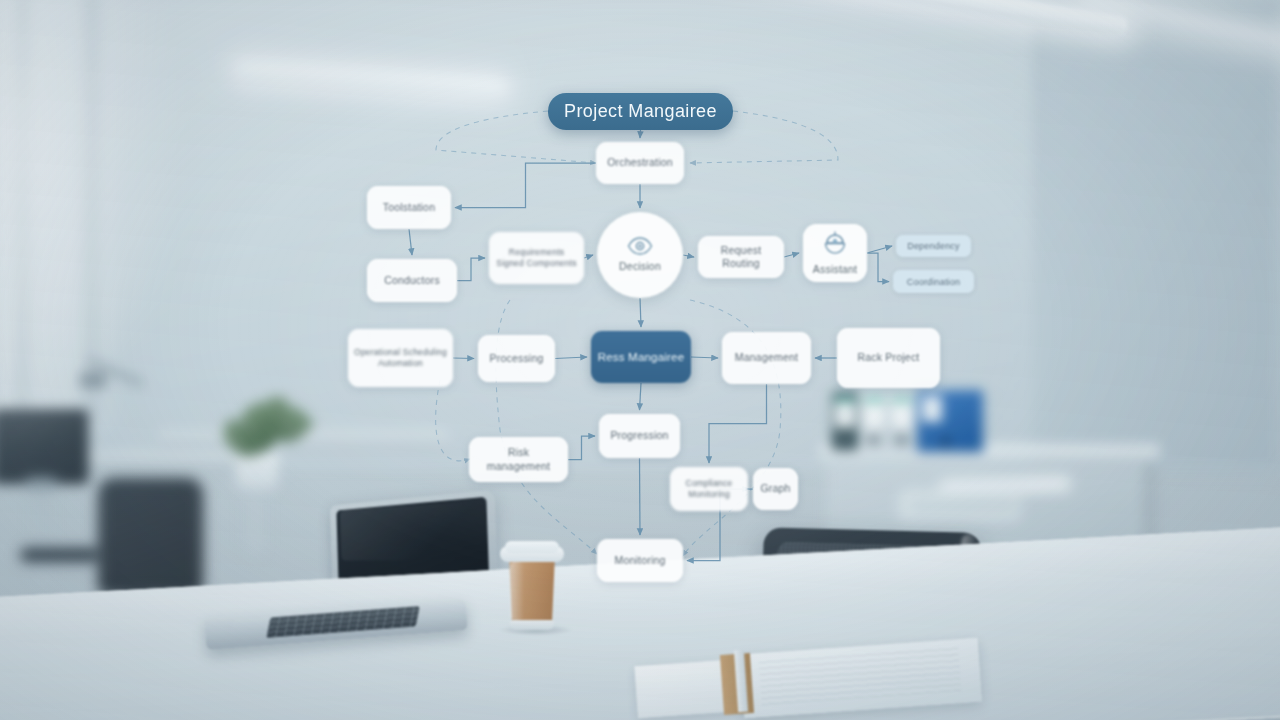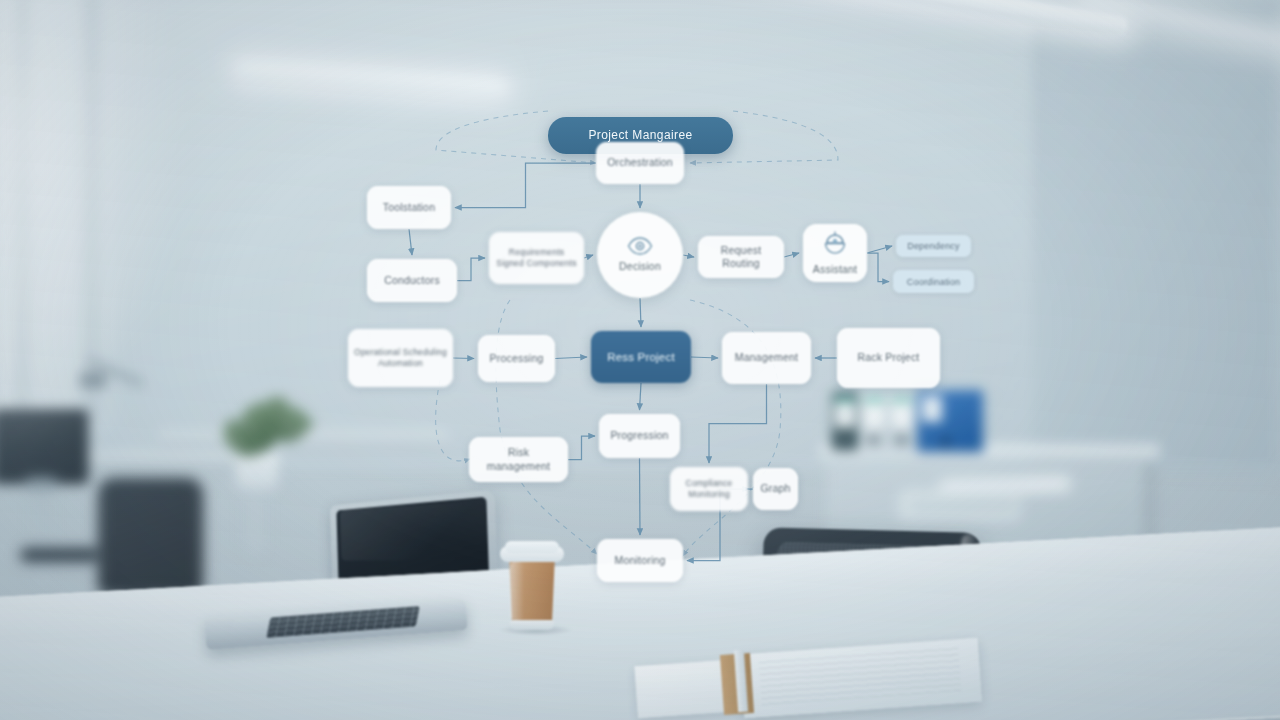--- a/index.html
+++ b/index.html
@@ -383,26 +383,25 @@
     pointer-events: auto;
     filter: blur(.85px);
     -webkit-font-smoothing: antialiased;
   }
   .node.soft { filter: blur(1.15px); }
   .node.softer { filter: blur(1.45px); }
 
   .node.title {
     background: linear-gradient(180deg,#44789b,#3b6c8e);
     color: #f2f8fb;
-    font-size: 12px;
+    font-size: 18px;
     border-radius: 18px;
     box-shadow: 0 4px 14px rgba(45,78,102,.35);
     letter-spacing: .4px;
     filter: blur(.75px);
-    margin-top: 24px;
   }
   .node.accent {
     background: linear-gradient(180deg,#3f7099,#35648b);
     color: #eef6fa;
     font-size: 11.5px;
     box-shadow: 0 3px 12px rgba(45,78,102,.32);
     filter: blur(.8px);
   }
   .node.circle {
     border-radius: 50%;
@@ -621,21 +620,21 @@
         <div class="node iconbox soft" style="left: 803px; top: 224px; width: 64px; height: 58px;">
           <span class="nicon"><svg width="28" height="26" viewBox="0 0 28 26">
               <path d="M6 13a8 8 0 0 1 16 0z" fill="none" stroke="#5f88a4" stroke-width="1.4"></path>
               <path d="M4.5 13.6h19a9.5 9.5 0 0 1-19 0z" fill="none" stroke="#6d93ad" stroke-width="1.4"></path>
               <line x1="14" y1="1.5" x2="14" y2="5" stroke="#6d93ad" stroke-width="1.3"></line>
               <circle cx="14" cy="11" r="2.2" fill="#8fb4cc"></circle>
             </svg></span>
           <span class="nlabel">Assistant</span>
         </div>
         <div class="node accent" style="left: 591px; top: 331px; width: 100px; height: 52px;">
-          <span class="nlabel">Ress Project</span>
+          <span class="nlabel">Ress Mangairee</span>
         </div>
         <div class="node softer" style="left: 348px; top: 329px; width: 105px; height: 58px;">
           <span class="nlabel" style="font-size: 8.5px;">Operational Scheduling Automation</span>
         </div>
         <div class="node soft" style="left: 478px; top: 335px; width: 77px; height: 47px;">
           <span class="nlabel">Processing</span>
         </div>
         <div class="node soft" style="left: 722px; top: 332px; width: 89px; height: 52px;">
           <span class="nlabel">Management</span>
         </div>

